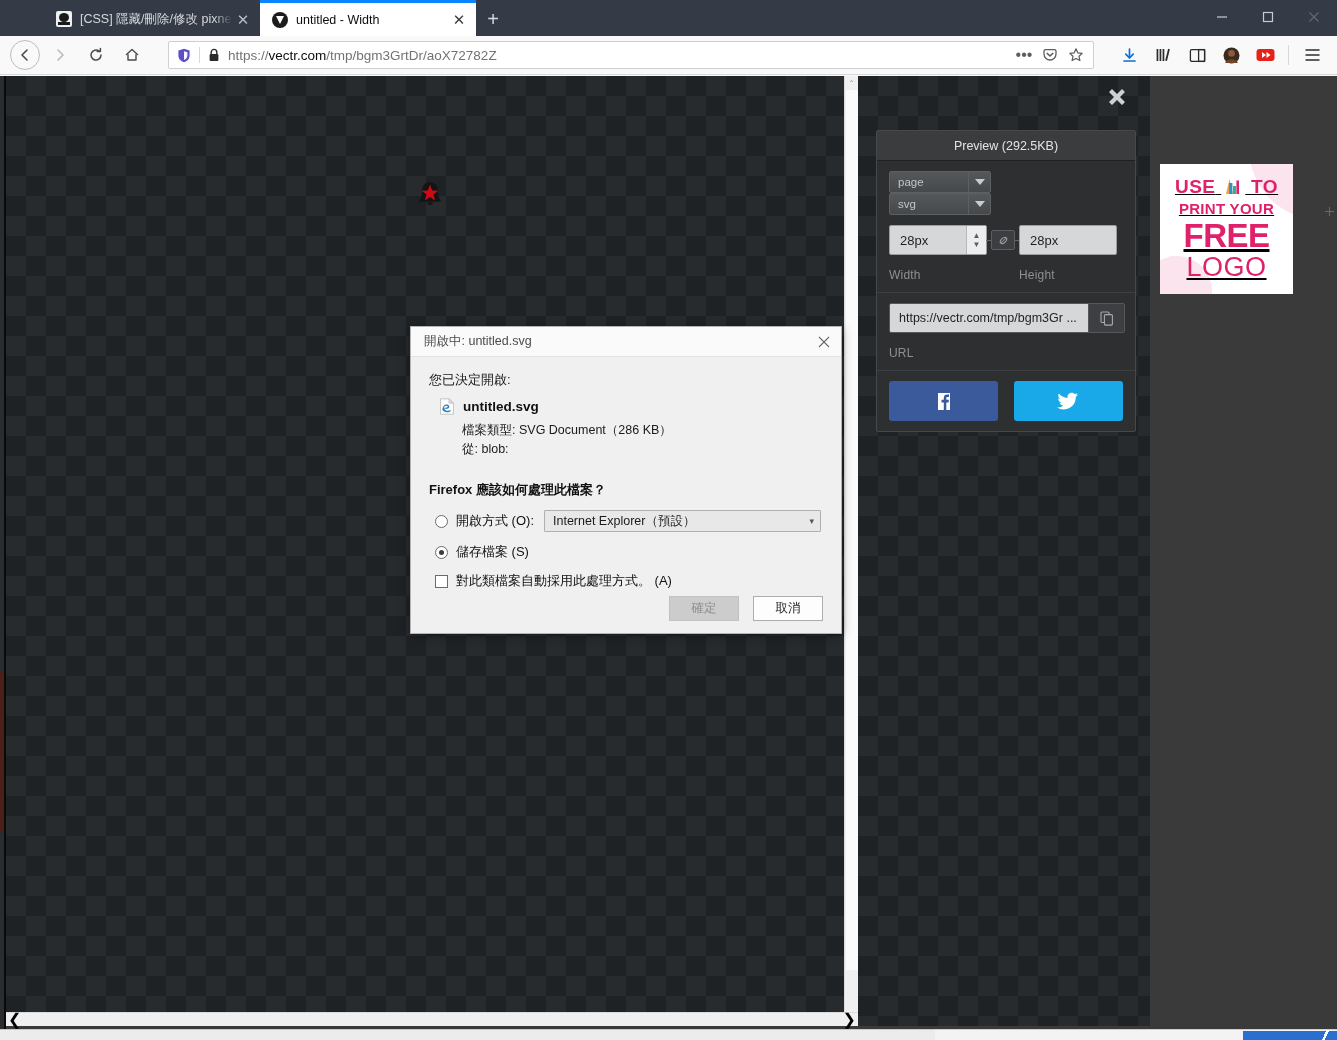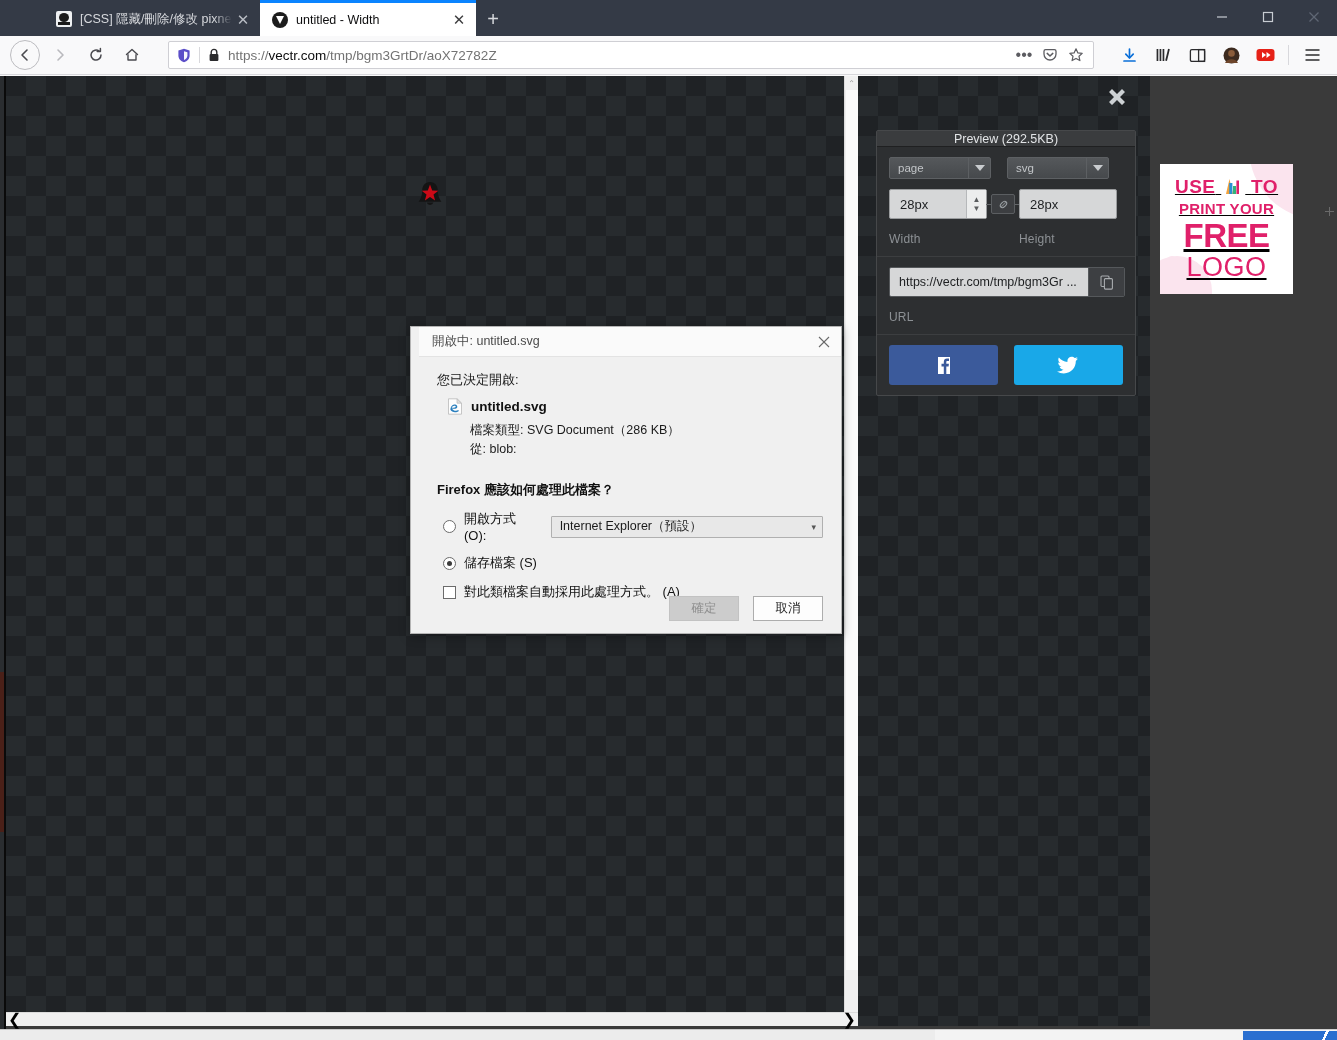--- a/index.html
+++ b/index.html
@@ -230,33 +230,33 @@
     font-size: 30px; font-weight: 700; line-height: 1;
   }
   #export-panel {
     position: absolute; left: 18px; top: 54px;
     width: 260px;
     background: #2d2f31;
     border: 1px solid #46484a;
     border-radius: 2px;
   }
   #export-header {
-    height: 16px;
+    height: 30px;
     background: #3a3c3e;
     border-bottom: 1px solid #1f2021;
     color: #e2e4e6;
     font-size: 12.5px;
     display: flex; align-items: center; justify-content: center;
   }
   .export-section {
     padding: 10px 12px;
     border-bottom: 1px solid #3c3e40;
   }
   .export-section.last { border-bottom: none; }
-  .row { display: flex; align-items: flex-start; }
+  .row { display: flex; align-items: flex-start; flex-direction: column; }
   .sel {
     height: 22px; width: 102px;
     background: linear-gradient(#55585b, #46494c);
     border: 1px solid #5d6063;
     border-radius: 2px;
     display: flex; align-items: center;
     color: #c2c5c8; font-size: 11.5px;
     padding-left: 8px;
     position: relative;
   }
@@ -377,21 +377,20 @@
   #ad-right-edge { position:absolute; left:1322px; top:88px; width:15px; height:130px; background:#3a3a3a; }
   #ad-scroll-mark { position:absolute; left:1325px; top:126px; width:9px; height:9px; }
 
   
   #dialog {
     position: absolute; left: 410px; top: 326px;
     width: 432px; height: 308px;
     background: #f0f0f0;
     border: 1px solid #b4b4b4;
     box-shadow: 0 2px 10px rgba(0,0,0,.35);
-    padding-left: 8px;
   }
   #dialog-titlebar {
     height: 30px;
     background: #fafafa;
     border-bottom: 1px solid #e3e3e3;
     display: flex; align-items: center;
     padding-left: 13px;
   }
   #dialog-title { font-size: 12.5px; color: #4a4a4a; flex: 1 1 auto; }
   #dialog-close {

